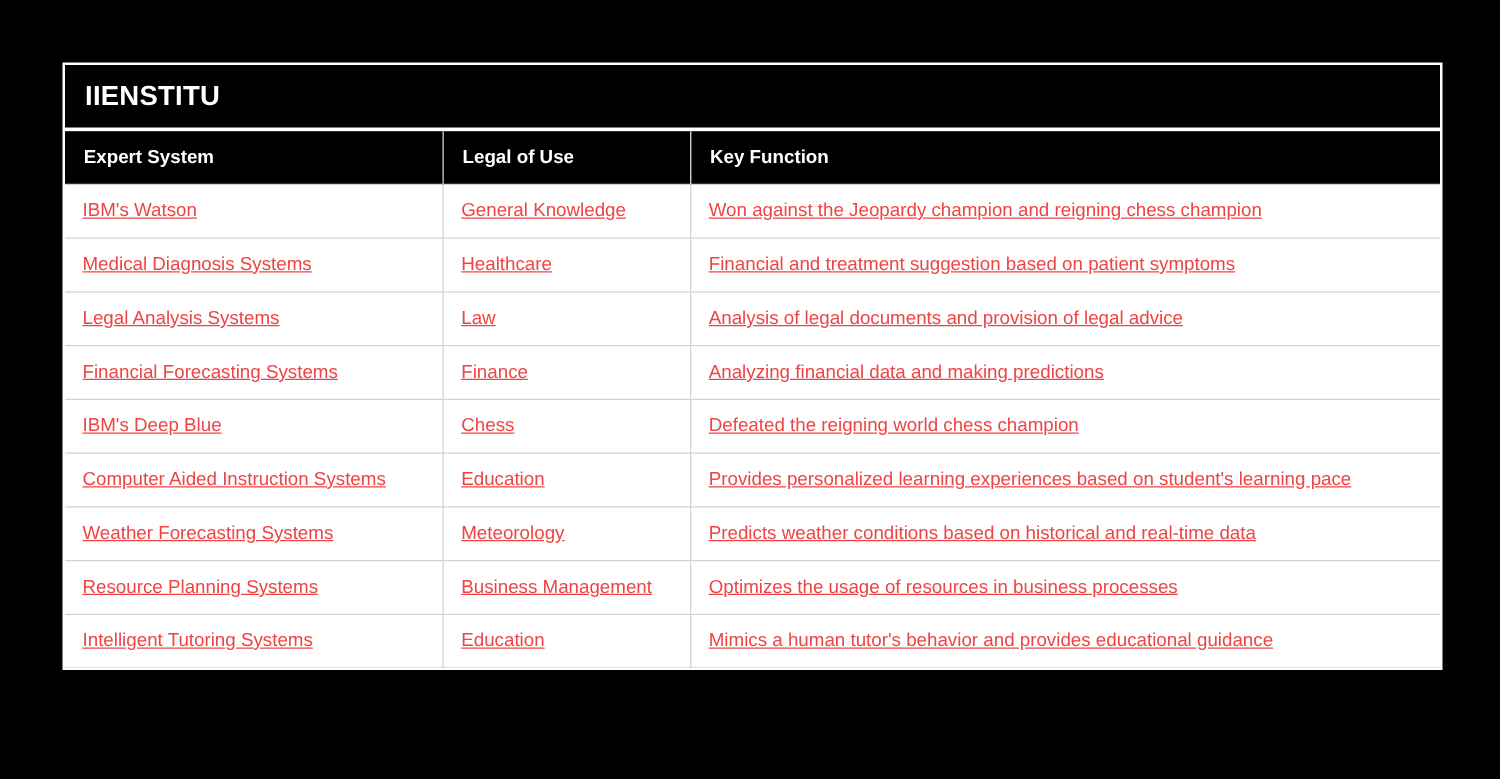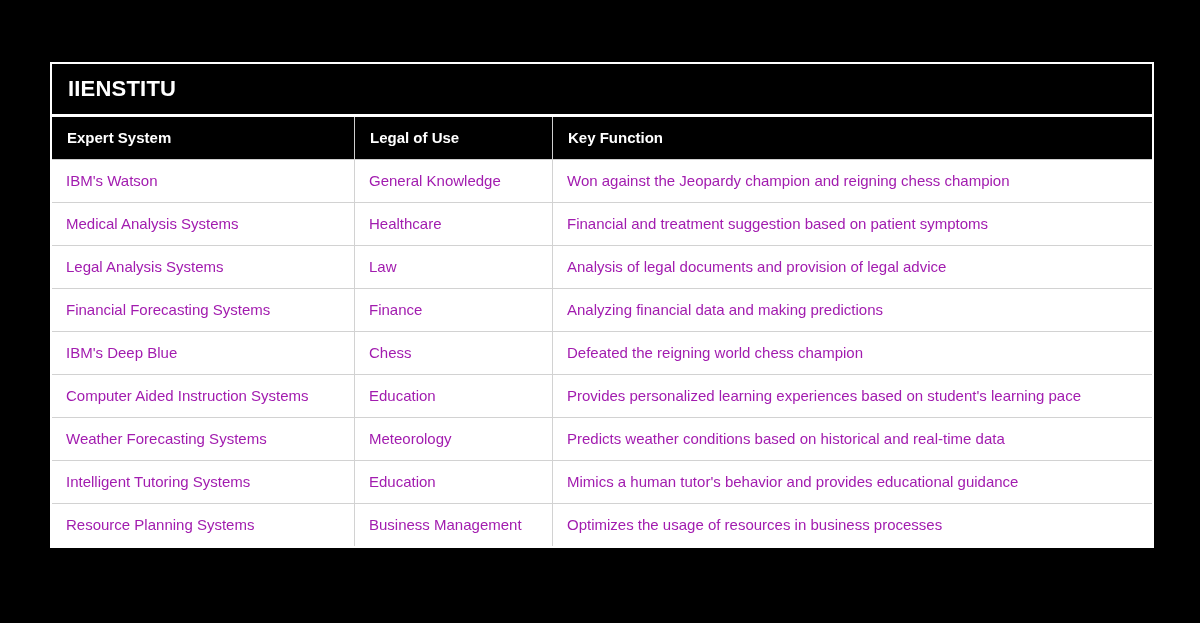--- a/index.html
+++ b/index.html
@@ -10,21 +10,21 @@
     width: 1200px;
     height: 623px;
     background: #000000;
     position: relative;
     font-family: "Liberation Sans", "DejaVu Sans", sans-serif;
     overflow: hidden;
   }
   .table-frame {
     position: absolute;
     left: 50px;
-    top: 62px;
+    top: 50px;
     width: 1100px;
     border: 2px solid #ffffff;
     background: #000000;
     box-sizing: content-box;
   }
   .brand-bar {
     background: #000000;
     color: #ffffff;
     font-size: 22px;
     font-weight: bold;
@@ -47,27 +47,28 @@
     background: #000000;
     color: #ffffff;
     font-weight: bold;
     text-align: left;
     padding: 12px 15px;
     border: 1px solid #cfcfcf;
     line-height: 18px;
   }
   table.data-table td {
     background: #ffffff;
-    color: #a21caf;
+    color: #ef4444;
     text-align: left;
     padding: 12px 14px;
     border: 1px solid #d2d2d2;
     line-height: 18px;
     white-space: nowrap;
     overflow: hidden;
+    text-decoration: underline;
   }
   
   table.data-table tr > *:first-child { border-left: none; }
   table.data-table tr > *:last-child { border-right: none; }
   table.data-table thead th { border-top: none; }
   table.data-table tbody tr:last-child td { border-bottom: none; }
 </style>
 </head>
 <body>
 
@@ -86,21 +87,21 @@
         <th>Key Function</th>
       </tr>
     </thead>
     <tbody>
       <tr>
         <td>IBM's Watson</td>
         <td>General Knowledge</td>
         <td>Won against the Jeopardy champion and reigning chess champion</td>
       </tr>
       <tr>
-        <td>Medical Analysis Systems</td>
+        <td>Medical Diagnosis Systems</td>
         <td>Healthcare</td>
         <td>Financial and treatment suggestion based on patient symptoms</td>
       </tr>
       <tr>
         <td>Legal Analysis Systems</td>
         <td>Law</td>
         <td>Analysis of legal documents and provision of legal advice</td>
       </tr>
       <tr>
         <td>Financial Forecasting Systems</td>
@@ -116,24 +117,24 @@
         <td>Computer Aided Instruction Systems</td>
         <td>Education</td>
         <td>Provides personalized learning experiences based on student's learning pace</td>
       </tr>
       <tr>
         <td>Weather Forecasting Systems</td>
         <td>Meteorology</td>
         <td>Predicts weather conditions based on historical and real-time data</td>
       </tr>
       <tr>
+        <td>Resource Planning Systems</td>
+        <td>Business Management</td>
+        <td>Optimizes the usage of resources in business processes</td>
+      </tr>
+      <tr>
         <td>Intelligent Tutoring Systems</td>
         <td>Education</td>
         <td>Mimics a human tutor's behavior and provides educational guidance</td>
-      </tr>
-      <tr>
-        <td>Resource Planning Systems</td>
-        <td>Business Management</td>
-        <td>Optimizes the usage of resources in business processes</td>
       </tr>
     </tbody>
   </table>
 </div>
 
 </body></html>

